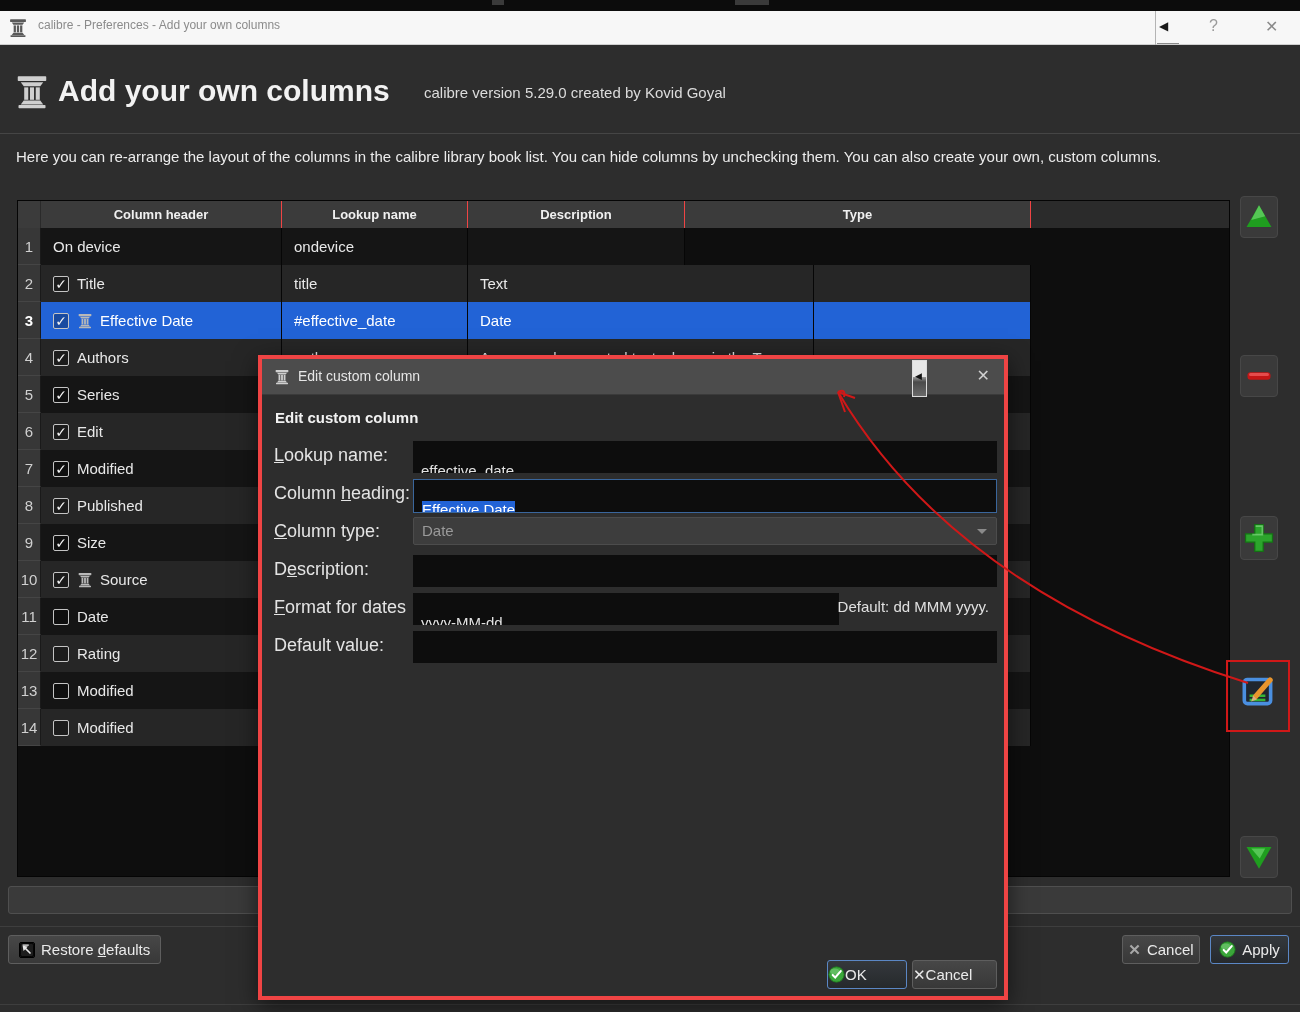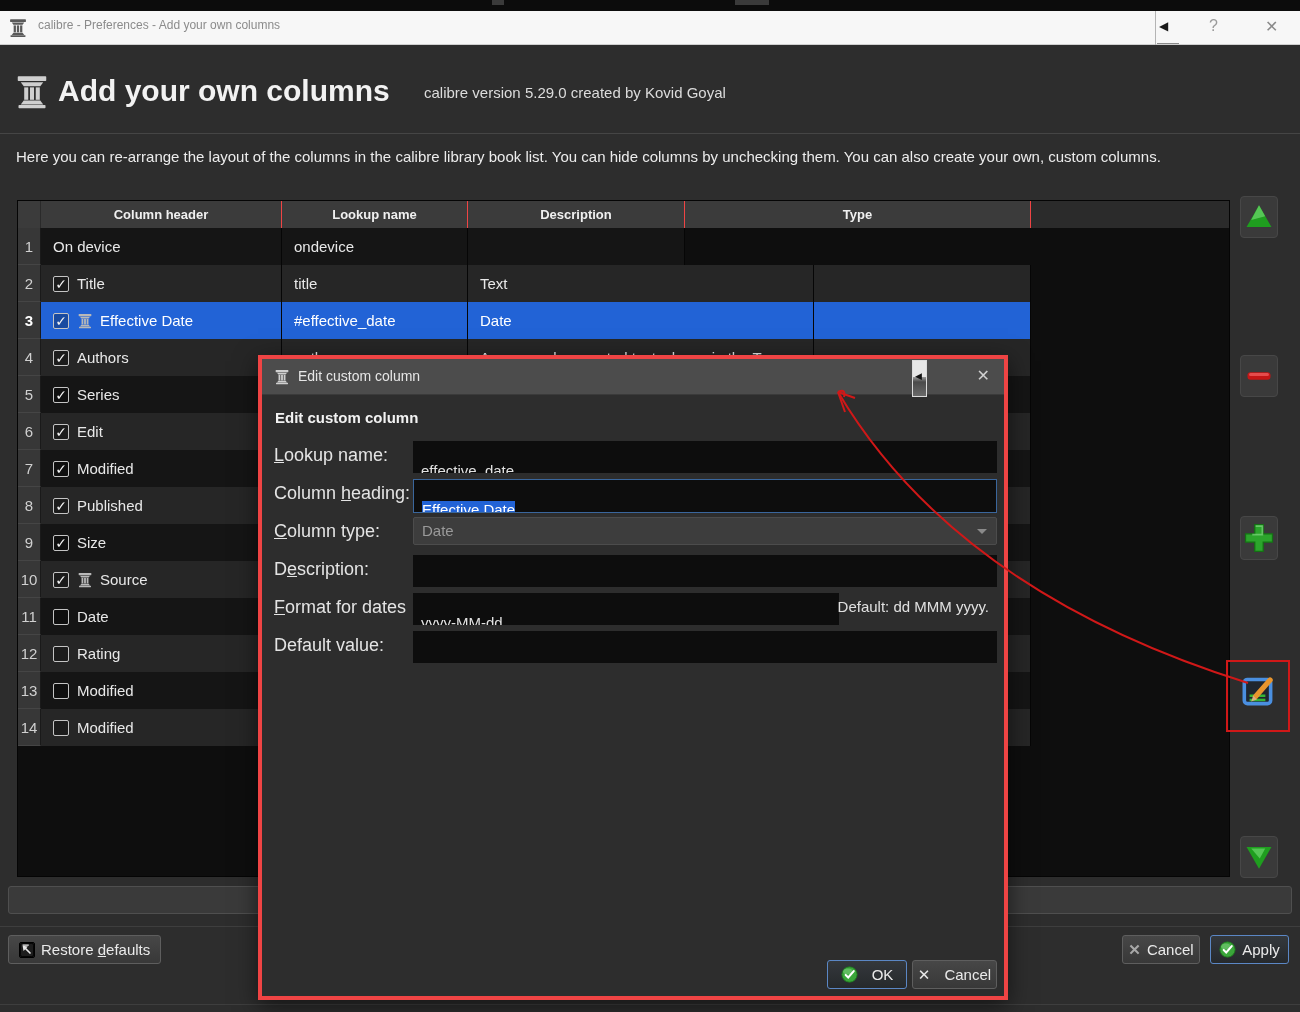--- a/index.html
+++ b/index.html
@@ -96,21 +96,21 @@
   .finput{position:absolute;left:151px;top:0;width:584px;height:28px;background:#0d0d0d;color:#e2e2e2;
           font-size:15px;line-height:28px;padding:16px 8px;white-space:nowrap;overflow:hidden;}
   .finput.focus{border:1px solid #3a669c;}
   .sel-text{background:var(--selection);color:#fff;}
   .combo{position:absolute;left:151px;top:0;width:584px;height:28px;background:#3d3d3d;border:1px solid #4c4c4c;
          border-radius:2px;color:#9a9a9a;font-size:15px;line-height:26px;padding:0 8px;}
   .combo .arrow{position:absolute;right:9px;top:11px;width:0;height:0;border-left:5px solid transparent;
          border-right:5px solid transparent;border-top:5px solid #8a8a8a;}
   .fmt{width:426px;}
   .fmt-hint{position:absolute;right:15px;top:0;height:28px;line-height:28px;font-size:15px;color:#e0e0e0;}
-  .dlg-btn{position:absolute;top:601px;height:29px;display:flex;align-items:center;justify-content:center;gap:14px;
+  .dlg-btn{position:absolute;top:601px;height:29px;display:flex;align-items:center;justify-content:flex-start;gap:0;
        font-size:15px;color:#eaeaea;background:linear-gradient(#474747,#383838);
        border:1px solid #5e5e5e;border-radius:3px;}
   .dlg-ok{left:565px;width:80px;background:linear-gradient(#34383c,#26292c);border:1px solid #5b87c5;}
   .dlg-cancel{left:650px;width:85px;}
 
   
   .anno{position:absolute;left:0;top:0;width:1300px;height:1012px;pointer-events:none;z-index:50;}
   .dialog{z-index:20;}
   .hidden-defs{position:absolute;width:0;height:0;overflow:hidden;}
 </style>

